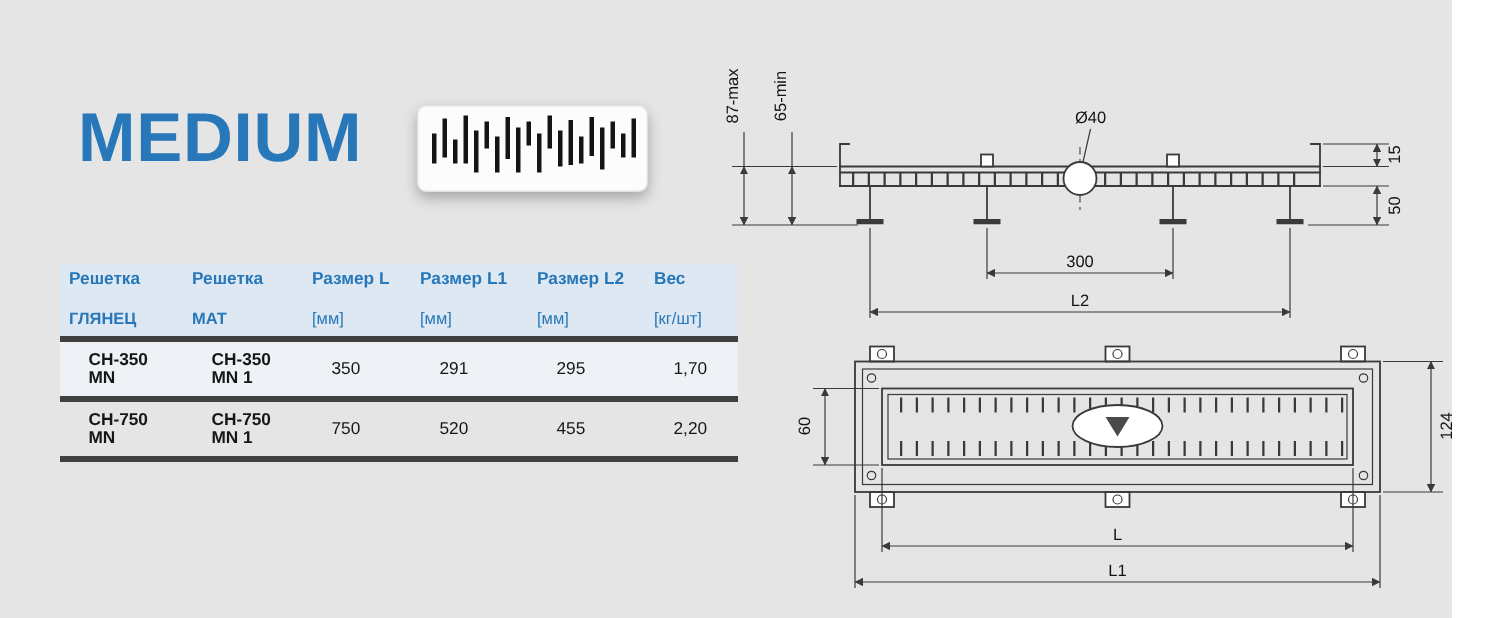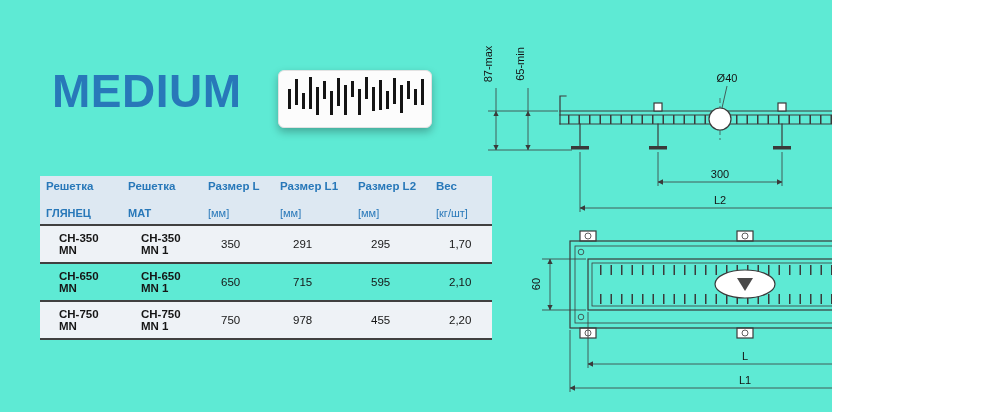--- a/index.html
+++ b/index.html
@@ -1,35 +1,35 @@
 <!DOCTYPE html>
 <html><head>
 <meta charset="utf-8">
 <style>
   * { box-sizing: border-box; }
   html,body { margin:0; padding:0; background:#ffffff; font-family:"Liberation Sans", sans-serif; }
-  .canvas { position:relative; width:832px; height:412px; background:#5eead4; overflow:hidden; }
+  .canvas { position:relative; width:968px; height:412px; background:#e5e5e5; overflow:hidden; }
 
   .title { position:absolute; left:52px; top:68px; margin:0; font-size:46px; line-height:1;
            font-weight:700; color:#2878b9; letter-spacing:0.5px; }
 
   .grate-box { position:absolute; left:278px; top:70px; width:154px; height:58px;
                background:#fcfcfc; border:1px solid #e2e2e2; border-radius:6px;
                box-shadow:0 4px 9px rgba(0,0,0,.28); }
   .grate-box svg { display:block; }
 
   .spec-table { position:absolute; left:40px; top:176px; width:452px; border-collapse:collapse; }
   .spec-table th { background:#dde8f2; text-align:left; padding:4px 6px 5px; vertical-align:top; }
   .spec-table th .h1 { color:#2878b9; font-size:11.5px; font-weight:700; }
   .spec-table th .h2 { color:#2878b9; font-size:11px; font-weight:400; margin-top:15px; }
   .spec-table th .h2.strong { font-weight:700; }
   .spec-table td { font-size:11.5px; color:#161616; padding:6px 19px; }
   .spec-table td.b { font-weight:700; }
   .spec-table tbody tr:nth-child(odd) { background:#eef2f6; }
-  .spec-table th, .spec-table td { border-bottom:2px solid #404040; }
+  .spec-table th, .spec-table td { border-bottom:4px solid #404040; }
 
   .drawing { position:absolute; }
   .drawing.side { left:480px; top:16px; }
   .drawing.top  { left:528px; top:226px; }
 
   .geo  { stroke:#3a3a3a; stroke-width:1.2; fill:none; stroke-linecap:square; }
   .geo2 { stroke:#3a3a3a; stroke-width:0.8; fill:none; }
   .geof { stroke:#3a3a3a; stroke-width:1.2; fill:#ffffff; }
   .geosolid { fill:#3a3a3a; stroke:none; }
   .dim, .ext { stroke:#3a3a3a; stroke-width:0.8; fill:none; }
@@ -111,32 +111,24 @@
     <tbody>
       <tr>
         <td class="b">CH-350 MN</td>
         <td class="b">CH-350 MN 1</td>
         <td>350</td>
         <td>291</td>
         <td>295</td>
         <td>1,70</td>
       </tr>
       <tr>
-        <td class="b">CH-650 MN</td>
-        <td class="b">CH-650 MN 1</td>
-        <td>650</td>
-        <td>715</td>
-        <td>595</td>
-        <td>2,10</td>
-      </tr>
-      <tr>
         <td class="b">CH-750 MN</td>
         <td class="b">CH-750 MN 1</td>
         <td>750</td>
-        <td>978</td>
+        <td>520</td>
         <td>455</td>
         <td>2,20</td>
       </tr>
     </tbody>
   </table>
 
   <svg class="drawing side" width="510" height="200" viewBox="0 0 510 200">
     <defs>
       <marker id="arrA" viewBox="0 0 10 10" refX="9.5" refY="5" markerWidth="7" markerHeight="7" orient="auto-start-reverse">
         <path d="M0,0 L10,5 L0,10 z" fill="#3a3a3a"></path>

